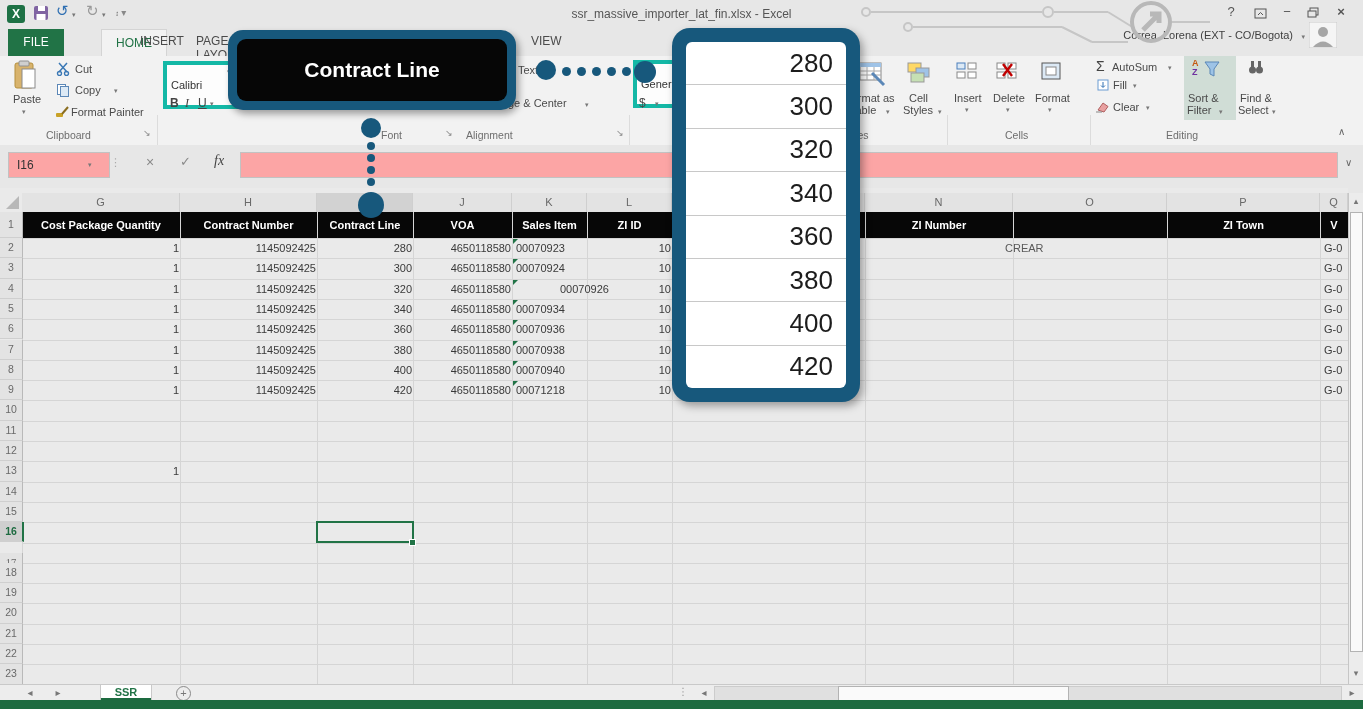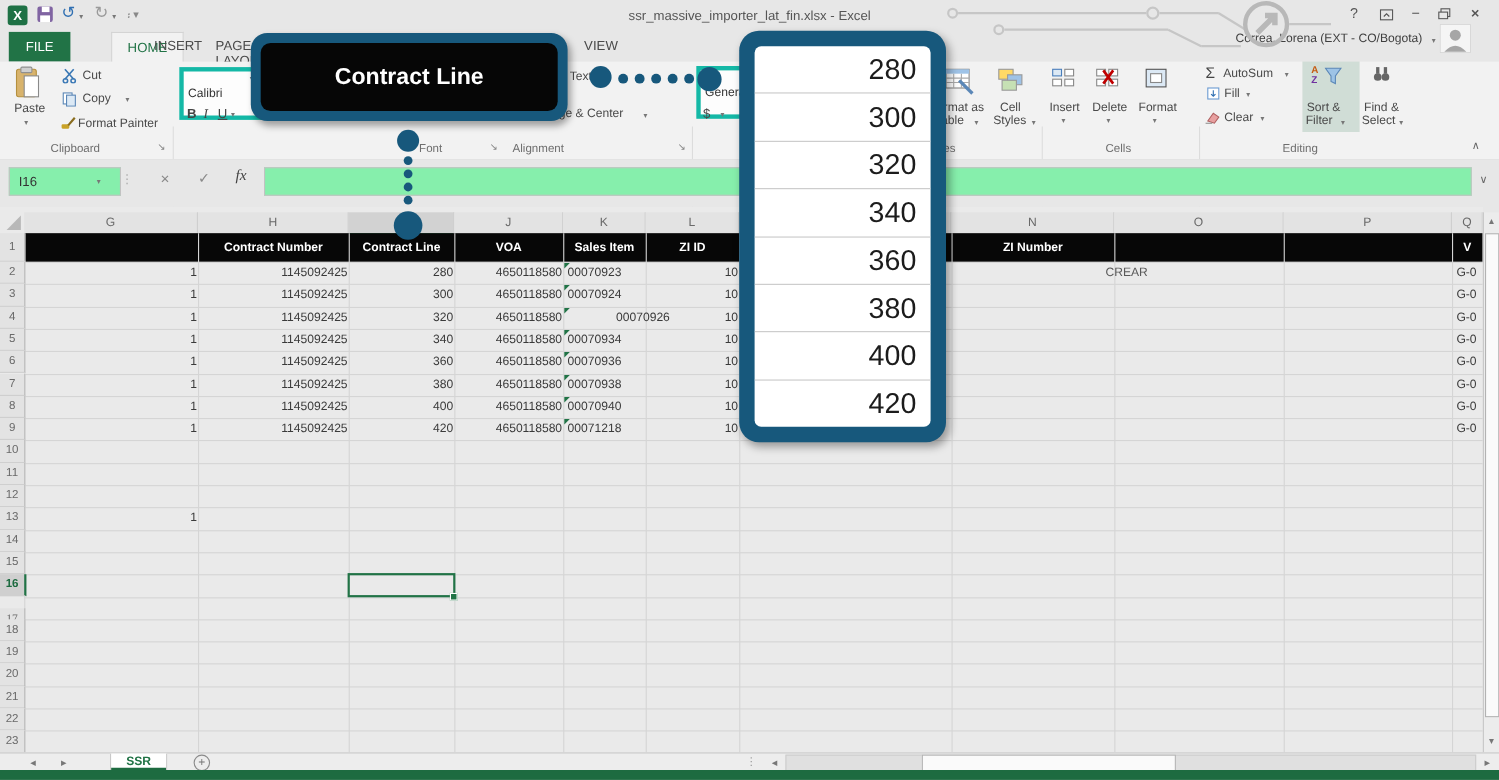--- a/index.html
+++ b/index.html
@@ -23,21 +23,21 @@
            border:1px solid #d4d4d4;border-bottom:none;color:#217346;font-size:12px;
            text-align:center;line-height:27px;margin-left:35px;}
   
   #ribbon{position:absolute;left:0;top:56px;width:1363px;height:89px;background:#f2f2f2;
           border-bottom:1px solid #c9c9c9;}
   .fontbox{position:absolute;background:#fdfdfd;border:4px solid #14b8a6;font-size:11px;
            color:#333;padding:14px 4px;}
   .biu{position:absolute;font-size:12px;color:#444;}
   
   #fbar{position:absolute;left:0;top:145px;width:1363px;height:43px;background:#e7e7e7;}
-  .whitebox{position:absolute;background:#86efac;border:1px solid #c2c2c2;}
+  .whitebox{position:absolute;background:#fca5a5;border:1px solid #c2c2c2;}
   
   #sheet{position:absolute;left:0;top:188px;width:1348px;height:496px;background:#eaeaea;overflow:hidden;}
   .colh{position:absolute;background:#e3e3e3;border-right:1px solid #cfcfcf;border-bottom:1px solid #b9b9b9;
         font-size:11px;color:#696969;text-align:center;line-height:19px;}
   .colh.sel{background:#d2d2d2;border-bottom:2px solid #217346;color:#1d6b40;}
   .rowh{position:absolute;left:0;width:22px;background:#e3e3e3;border-right:1px solid #b9b9b9;
         border-bottom:1px solid #cfcfcf;font-size:10.5px;color:#696969;text-align:center;}
   .rowh.sel{background:#cfcfcf;color:#1d6b40;font-weight:bold;border-right:2px solid #217346;}
   .blackbar{position:absolute;background:#070707;}
   .thx{position:absolute;color:#fff;font-weight:bold;font-size:11px;text-align:center;
@@ -297,26 +297,28 @@
       <div class="colh sel" style="left: 317px; top: 5px; width: 95px; height: 19px;">I</div>
       <div class="colh" style="left: 413px; top: 5px; width: 98px; height: 19px;">J</div>
       <div class="colh" style="left: 512px; top: 5px; width: 74px; height: 19px;">K</div>
       <div class="colh" style="left: 587px; top: 5px; width: 84px; height: 19px;">L</div>
       <div class="colh" style="left: 672px; top: 5px; width: 192px; height: 19px;">M</div>
       <div class="colh" style="left: 865px; top: 5px; width: 147px; height: 19px;">N</div>
       <div class="colh" style="left: 1013px; top: 5px; width: 153px; height: 19px;">O</div>
       <div class="colh" style="left: 1167px; top: 5px; width: 152px; height: 19px;">P</div>
       <div class="colh" style="left: 1320px; top: 5px; width: 27px; height: 19px;">Q</div>
       <div class="blackbar" style="left: 22px; top: 24px; width: 1326px; height: 26px;"></div>
+      <div class="thx" style="left: 22px; top: 24px; width: 158px; height: 26px;">Cost Package Quantity</div>
       <div class="thx" style="left: 180px; top: 24px; width: 137px; height: 26px;">Contract Number</div>
       <div class="thx" style="left: 317px; top: 24px; width: 96px; height: 26px;">Contract Line</div>
       <div class="thx" style="left: 413px; top: 24px; width: 99px; height: 26px;">VOA</div>
       <div class="thx" style="left: 512px; top: 24px; width: 75px; height: 26px;">Sales Item</div>
       <div class="thx" style="left: 587px; top: 24px; width: 85px; height: 26px;">ZI ID</div>
       <div class="thx" style="left: 865px; top: 24px; width: 148px; height: 26px;">ZI Number</div>
+      <div class="thx" style="left: 1167px; top: 24px; width: 153px; height: 26px;">ZI Town</div>
       <div class="thx" style="left: 1320px; top: 24px; width: 28px; height: 26px;">V</div>
       <div class="vline" style="left: 22px; top: 24px; height: 472px;"></div>
       <div class="vline" style="left: 180px; top: 24px; height: 472px;"></div>
       <div class="vline" style="left: 317px; top: 24px; height: 472px;"></div>
       <div class="vline" style="left: 413px; top: 24px; height: 472px;"></div>
       <div class="vline" style="left: 512px; top: 24px; height: 472px;"></div>
       <div class="vline" style="left: 587px; top: 24px; height: 472px;"></div>
       <div class="vline" style="left: 672px; top: 24px; height: 472px;"></div>
       <div class="vline" style="left: 865px; top: 24px; height: 472px;"></div>
       <div class="vline" style="left: 1013px; top: 24px; height: 472px;"></div>

